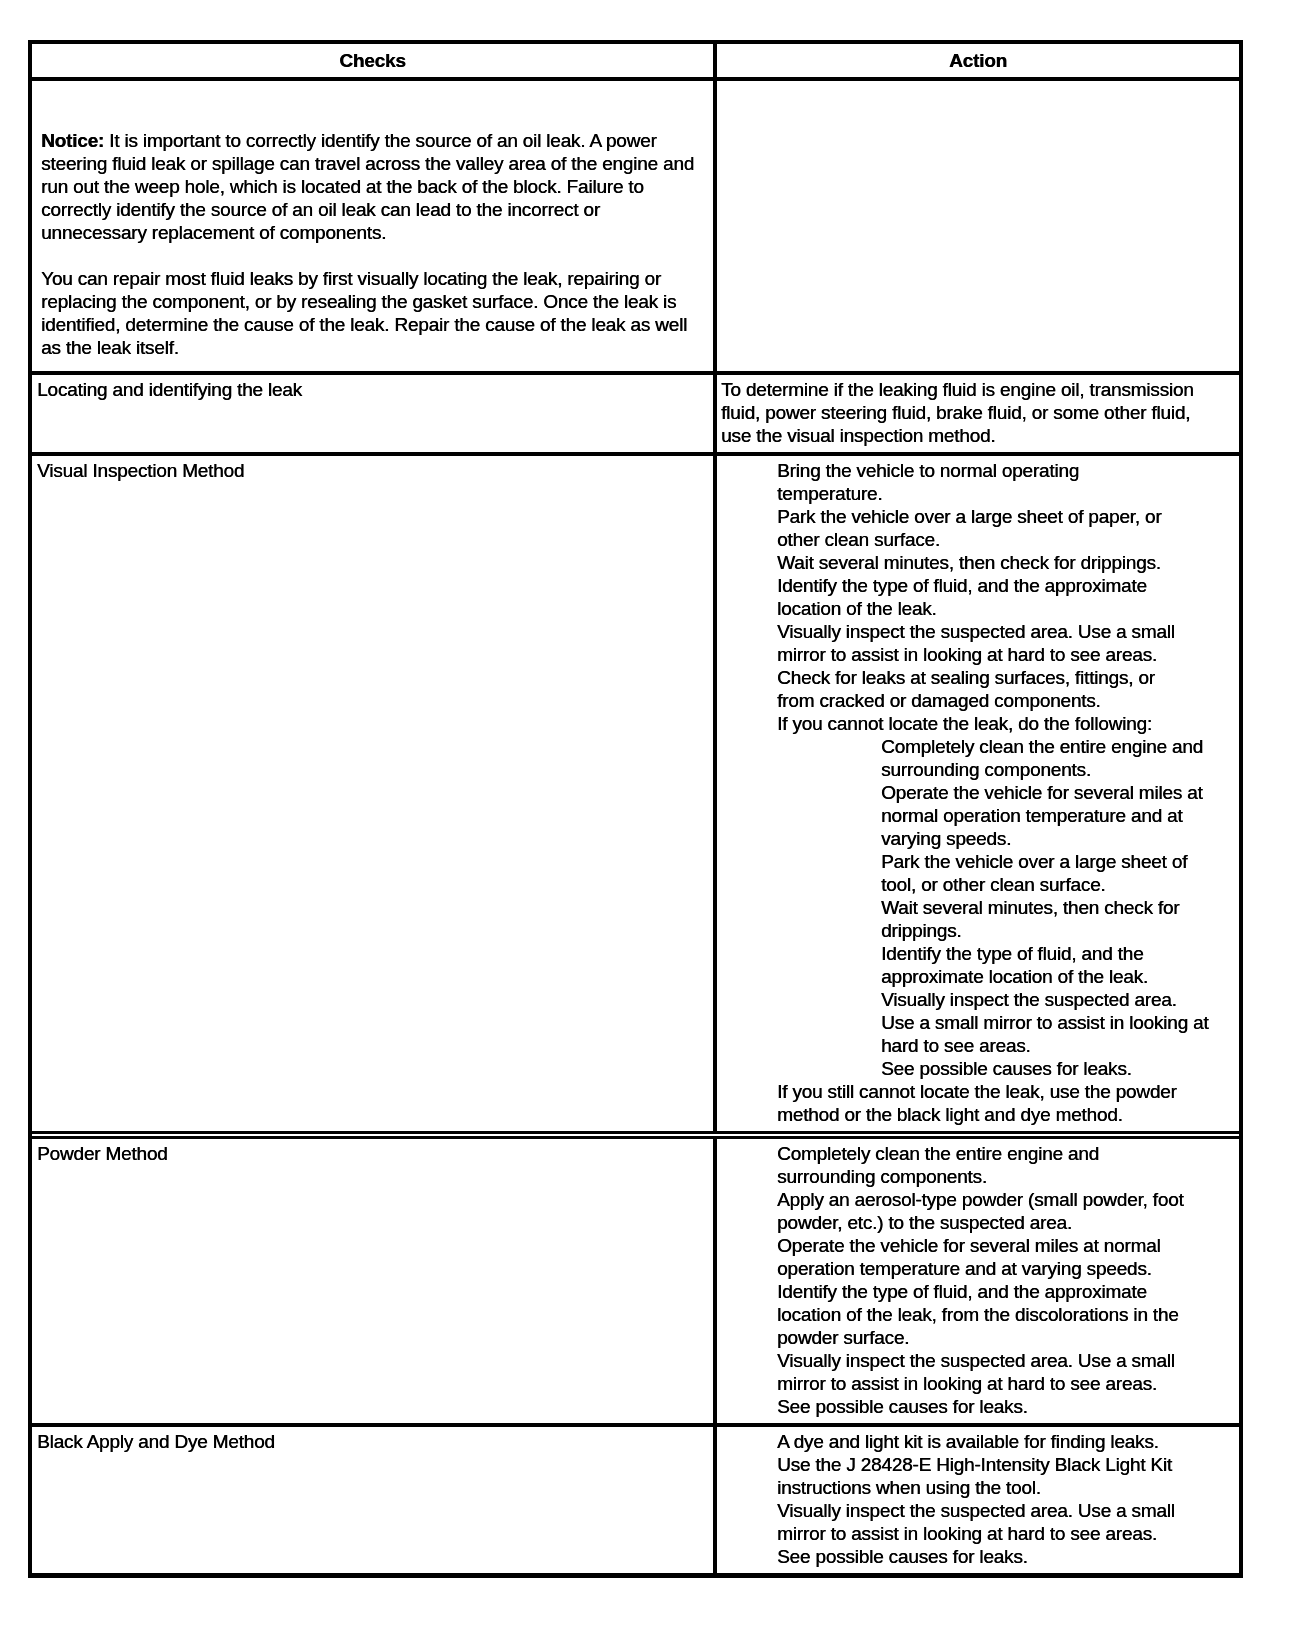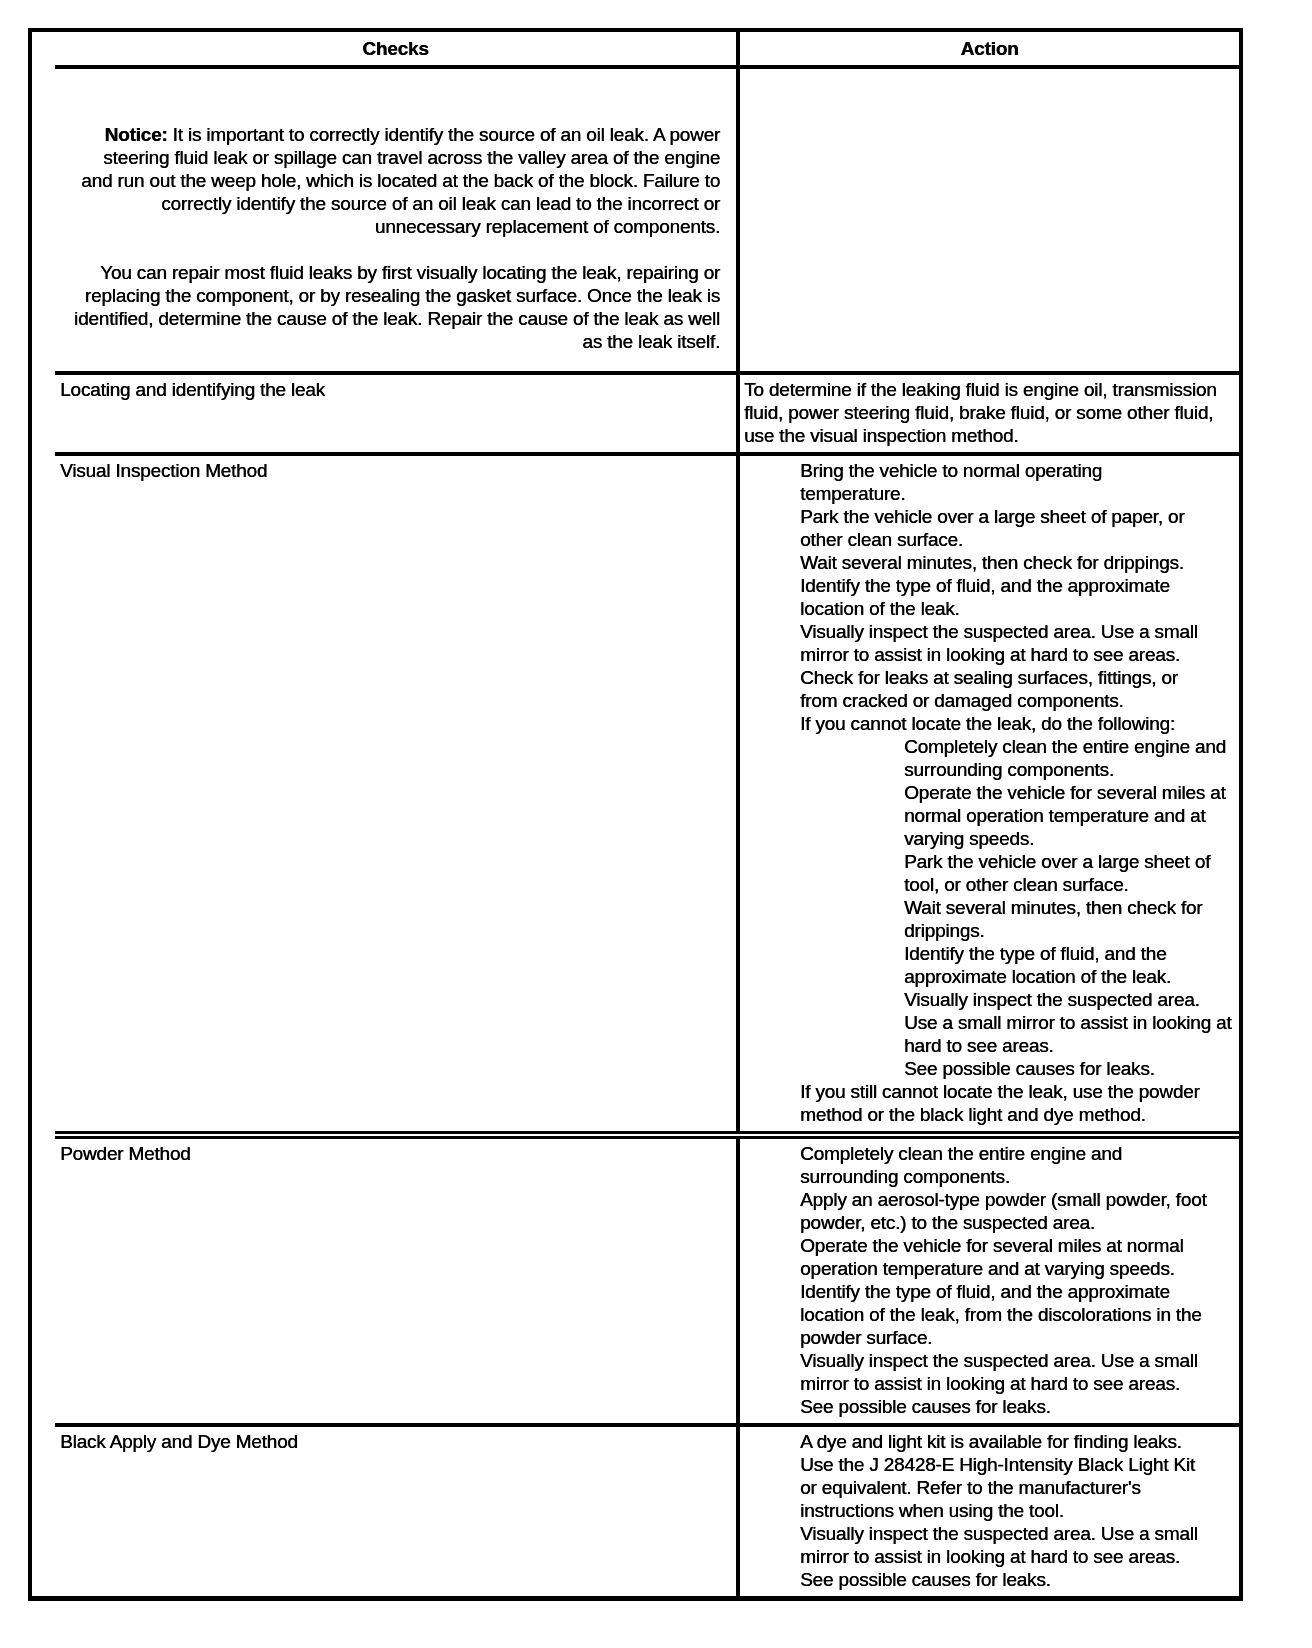--- a/index.html
+++ b/index.html
@@ -7,48 +7,47 @@
   body {
     width: 1312px; height: 1648px;
     background: #ffffff;
     font-family: "Liberation Sans", sans-serif;
     color: #000000;
     -webkit-font-smoothing: antialiased;
   }
   .page { position: relative; width: 1312px; height: 1648px; background: #fff; }
 
   .doc-table {
-    position: absolute; left: 28px; top: 28px;
+    position: absolute; left: 28px; top: 40px;
     width: 1215px;
     border: 4px solid #000;
     border-bottom-width: 5px;
     background: #fff;
     font-size: 19px;
     line-height: 23px;
     letter-spacing: -0.2px;
     text-shadow: 0.4px 0 0 currentColor; 
-    padding-left: 23px;
   }
 
   .trow { display: grid; grid-template-columns: 685px 1fr; }
   .trow + .trow { border-top: 4px solid #000; }
   .trow.double-top { border-top: 8px double #000; }
 
   .cell { padding: 2px 5px 4px; min-height: 24px; }
   .cell-checks { border-right: 4px solid #000; }
 
   .header-row .cell {
     font-weight: bold;
     text-align: center;
     padding: 5px 0 4px;
     height: 33px;
   }
 
   .notice-cell { padding: 44px 6px 8px 5px; }
-  .para { margin: 10px; text-align: right; }
+  .para { margin: 4px; }
   .para + .para { margin-top: 23px; }
   .bold { font-weight: bold; }
 
   .action-cell { padding: 3px 2px 5px 4px; overflow: hidden; }
   .line { white-space: nowrap; min-height: 23px; line-height: 23px; }
   .ind-0 { margin-left: 0; }
   .ind-1 { margin-left: 56px; }
   .ind-2 { margin-left: 160px; }
 
   .label-cell { padding-top: 3px; }
@@ -132,21 +131,20 @@
           <div class="line ind-1">mirror to assist in looking at hard to see areas.</div>
           <div class="line ind-1">See possible causes for leaks.</div>
         </div>
     </div>
 
     <div class="trow">
       <div class="cell cell-checks label-cell">Black Apply and Dye Method</div>
       <div class="cell action-cell">
           <div class="line ind-1">A dye and light kit is available for finding leaks.</div>
           <div class="line ind-1">Use the J 28428-E High-Intensity Black Light Kit</div>
-          <div class="line ind-1">or equivalent. Refer to the manufacturer's</div>
           <div class="line ind-1">instructions when using the tool.</div>
           <div class="line ind-1">Visually inspect the suspected area. Use a small</div>
           <div class="line ind-1">mirror to assist in looking at hard to see areas.</div>
           <div class="line ind-1">See possible causes for leaks.</div>
         </div>
     </div>
 
   </div>
 </div>
 

